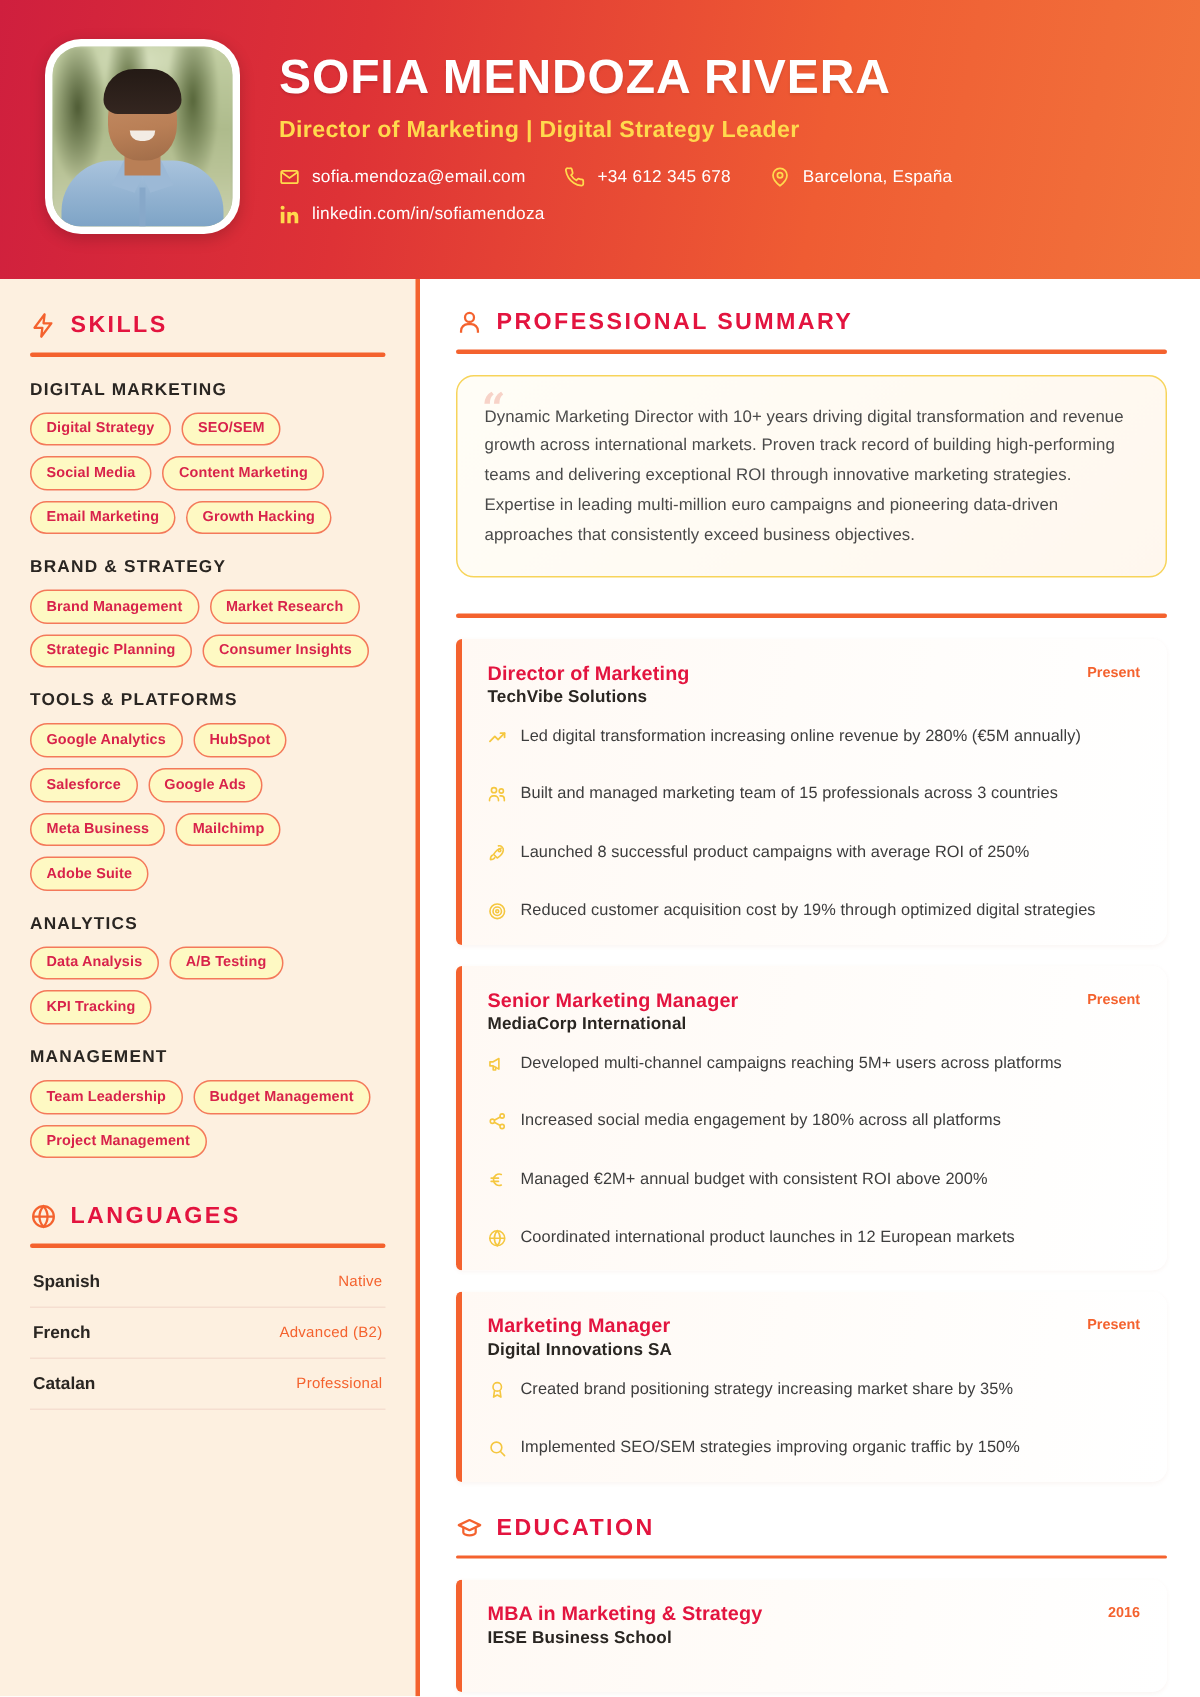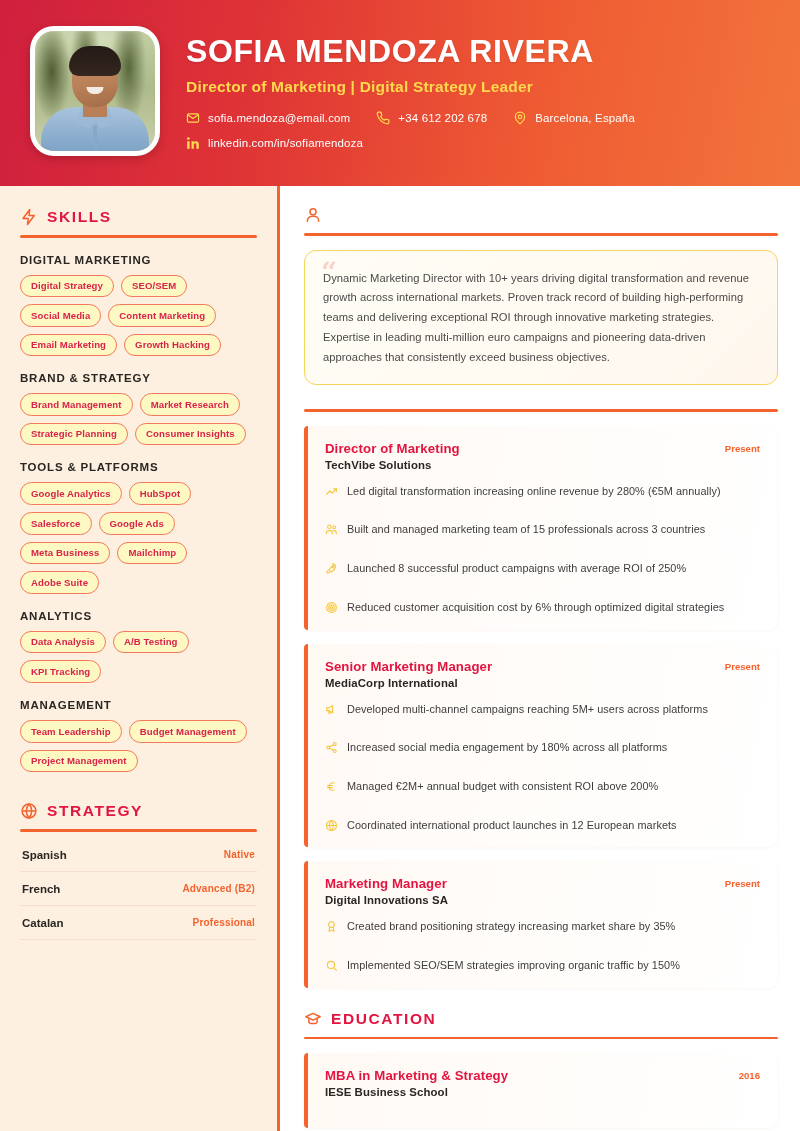--- a/index.html
+++ b/index.html
@@ -123,21 +123,21 @@
     color:#d8234b; font-size:9.6px; font-weight:700; letter-spacing:.1px;
     padding: 5.5px 10px; white-space:nowrap; line-height:1;
   }
 
   
   .lang-row {
     display:flex; align-items:center; justify-content:space-between;
     padding: 11px 2px 10px 2px; border-bottom: 1px solid #f5ded0;
   }
   .lang-name { color:#2a2622; font-size:11.5px; font-weight:700; }
-  .lang-level { color:#f4622e; font-size:10px; font-weight:700; letter-spacing:.2px;text-align:right; }
+  .lang-level { color:#f4622e; font-size:10px; font-weight:400; letter-spacing:.2px;text-align:right; }
 
   
   .summary-box {
     position:relative; margin-top: 14px;
     border: 1.6px solid #f7d45a; border-radius: 12px;
     background: linear-gradient(135deg,#fffdf6 0%, #fffaf2 55%, #fff7ee 100%);
     padding: 18px 18px 16px 18px;
   }
   .quote-mark {
     position:absolute; top:8px; left:16px;
@@ -202,21 +202,21 @@
               <rect x="2.5" y="5" width="19" height="14" rx="2"></rect>
                 <path d="M3 6.5l9 6.5 9-6.5"></path>
             </svg>
             <span class="ct">sofia.mendoza@email.com</span>
           </div>
 
           <div class="contact-item">
             <svg class="ci" viewBox="0 0 24 24" fill="none" stroke="#ffd94d" stroke-width="2" stroke-linecap="round">
               <path d="M22 16.9v3a2 2 0 0 1-2.2 2 19.8 19.8 0 0 1-8.6-3.1 19.5 19.5 0 0 1-6-6A19.8 19.8 0 0 1 2.1 4.2 2 2 0 0 1 4.1 2h3a2 2 0 0 1 2 1.7c.1 1 .4 1.9.7 2.8a2 2 0 0 1-.5 2.1L8.1 9.8a16 16 0 0 0 6 6l1.2-1.2a2 2 0 0 1 2.1-.5c.9.3 1.8.6 2.8.7a2 2 0 0 1 1.8 2.1z"></path>
             </svg>
-            <span class="ct">+34 612 202 678</span>
+            <span class="ct">+34 612 345 678</span>
           </div>
 
           <div class="contact-item">
             <svg class="ci" viewBox="0 0 24 24" fill="none" stroke="#ffd94d" stroke-width="2">
               <path d="M20 10c0 6-8 12-8 12S4 16 4 10a8 8 0 1 1 16 0z"></path>
                 <circle cx="12" cy="10" r="3"></circle>
             </svg>
             <span class="ct">Barcelona, España</span>
           </div>
 
@@ -302,21 +302,21 @@
           </div>
         </div>
       </div>
 
       <div class="sec-block" style="margin-top:30px">
         <div class="sec-head">
           <svg class="sec-icon" viewBox="0 0 24 24" fill="none" stroke="#f4622e" stroke-width="2">
             <circle cx="12" cy="12" r="9.2"></circle>
               <path d="M2.8 12h18.4M12 2.8c2.4 2.6 3.6 5.8 3.6 9.2s-1.2 6.6-3.6 9.2c-2.4-2.6-3.6-5.8-3.6-9.2S9.6 5.4 12 2.8z"></path>
           </svg>
-          <div class="sec-title">STRATEGY</div>
+          <div class="sec-title">LANGUAGES</div>
         </div>
         <div class="sec-rule"></div>
 
         <div style="margin-top:6px">
           <div class="lang-row">
             <span class="lang-name">Spanish</span>
             <span class="lang-level">Native</span>
           </div>
           <div class="lang-row">
             <span class="lang-name">French</span>
@@ -332,20 +332,21 @@
     </div>
 
     <div class="main">
 
       <div class="sec-block">
         <div class="sec-head">
           <svg class="sec-icon" viewBox="0 0 24 24" fill="none" stroke="#f4622e" stroke-width="2">
             <circle cx="12" cy="7.5" r="4"></circle>
               <path d="M4.5 21v-1.5a6 6 0 0 1 6-6h3a6 6 0 0 1 6 6V21"></path>
           </svg>
+          <div class="sec-title">PROFESSIONAL SUMMARY</div>
         </div>
         <div class="sec-rule"></div>
 
         <div class="summary-box">
           <span class="quote-mark">“</span>
           <div class="summary-text">Dynamic Marketing Director with 10+ years driving digital transformation and revenue growth across international markets. Proven track record of building high-performing teams and delivering exceptional ROI through innovative marketing strategies. Expertise in leading multi-million euro campaigns and pioneering data-driven approaches that consistently exceed business objectives.</div>
         </div>
       </div>
 
       <div class="sec-block" style="margin-top:24px">
@@ -383,21 +384,21 @@
                   <path d="M6 15c-1.6.8-2.4 3-2.4 5.4 2.4 0 4.6-.8 5.4-2.4"></path>
               </svg>
               <span class="bt">Launched 8 successful product campaigns with average ROI of 250%</span>
             </div>
             <div class="bullet">
               <svg class="bi" viewBox="0 0 24 24" fill="none" stroke="#f5c740" stroke-width="2">
                 <circle cx="12" cy="12" r="9"></circle>
                   <circle cx="12" cy="12" r="5.2"></circle>
                   <circle cx="12" cy="12" r="1.8"></circle>
               </svg>
-              <span class="bt">Reduced customer acquisition cost by 6% through optimized digital strategies</span>
+              <span class="bt">Reduced customer acquisition cost by 19% through optimized digital strategies</span>
             </div>
           </div>
         </div>
 
         <div class="card">
           <div class="card-top">
             <div>
               <div class="role">Senior Marketing Manager</div>
               <div class="company">MediaCorp International</div>
             </div>

